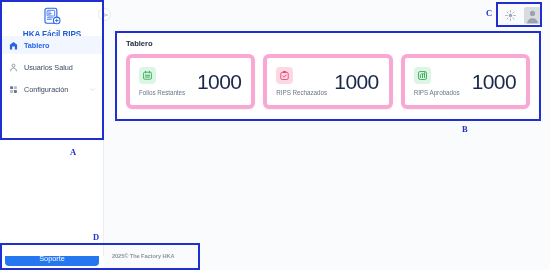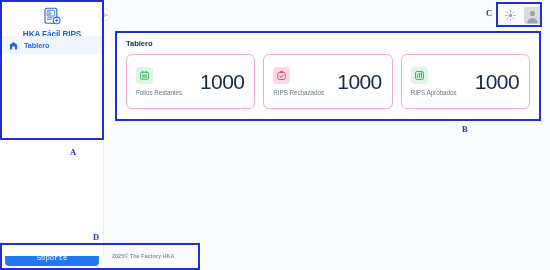--- a/index.html
+++ b/index.html
@@ -124,21 +124,21 @@
     height: 15px;
     border-radius: 4px;
     background: #2577f0;
     color: #ffffff;
     font-size: 7.3px;
     display: flex;
     align-items: center;
     justify-content: center;
     cursor: pointer;
     border: none;
-    font-family: Liberation Mono, monospace;
+    font-family: Liberation Sans, sans-serif;
   }
 
   
   .topbar {
     position: absolute;
     left: 104px; top: 0;
     right: 0;
     height: 30px;
     display: flex;
     align-items: center;
@@ -183,21 +183,21 @@
     letter-spacing: -0.05px;
   }
   .cards {
     display: flex;
     gap: 8px;
   }
   .card {
     flex: 1 1 0;
     height: 55px;
     background: #ffffff;
-    border: 1px solid #f9a8d4;
+    border: 4px solid #f9a8d4;
     border-radius: 6px;
     box-shadow: 0 1px 2px rgba(16,24,40,.05);
     display: flex;
     align-items: center;
     justify-content: space-between;
     padding: 0 10px 0 9px;
     cursor: pointer;
   }
   .card-left {
     display: flex;
@@ -277,23 +277,46 @@
 
       <div class="nav-item active">
         <span class="nav-ico">
           <svg viewBox="0 0 16 16" width="9" height="9">
               <path d="M8 1.6 1.6 6.6V14a.9.9 0 0 0 .9.9h3.1V9.7h4.8v5.2h3.1a.9.9 0 0 0 .9-.9V6.6z" fill="#2563eb"></path>
             </svg>
         </span>
         <span class="nav-label">Tablero</span>
       </div>
 
-
-
-
+      <div class="nav-item">
+        <span class="nav-ico">
+          <svg viewBox="0 0 16 16" width="9" height="9">
+              <circle cx="8" cy="4.6" r="2.6" fill="none" stroke="#6b7789" stroke-width="1.3"></circle>
+              <path d="M2.8 14c0-3 2.3-5 5.2-5s5.2 2 5.2 5" fill="none" stroke="#6b7789" stroke-width="1.3" stroke-linecap="round"></path>
+            </svg>
+        </span>
+        <span class="nav-label">Usuarios Salud</span>
+      </div>
+
+
+
+      <div class="nav-item">
+        <span class="nav-ico">
+          <svg viewBox="0 0 16 16" width="9" height="9">
+              <rect x="2" y="2" width="5.2" height="5.2" rx="1" fill="#6b7789"></rect>
+              <rect x="8.8" y="2" width="5.2" height="5.2" rx="1" fill="#b3bac6"></rect>
+              <rect x="2" y="8.8" width="5.2" height="5.2" rx="1" fill="#b3bac6"></rect>
+              <rect x="8.8" y="8.8" width="5.2" height="5.2" rx="1" fill="#6b7789"></rect>
+            </svg>
+        </span>
+        <span class="nav-label">Configuración</span>
+        <svg class="nav-caret" viewBox="0 0 16 16">
+            <path d="M4 6.2 8 10l4-3.8" fill="none" stroke="#8b94a3" stroke-width="1.4" stroke-linecap="round" stroke-linejoin="round"></path>
+          </svg>
+      </div>
 
     </div>
   </div>
 
   <div class="collapse-btn">
     <svg viewBox="0 0 16 16" width="8" height="8">
       <path d="M3 8h10M6.4 4.6 3 8l3.4 3.4" fill="none" stroke="#7f8ca0" stroke-width="1.5" stroke-linecap="round" stroke-linejoin="round"></path>
     </svg>
   </div>
 

